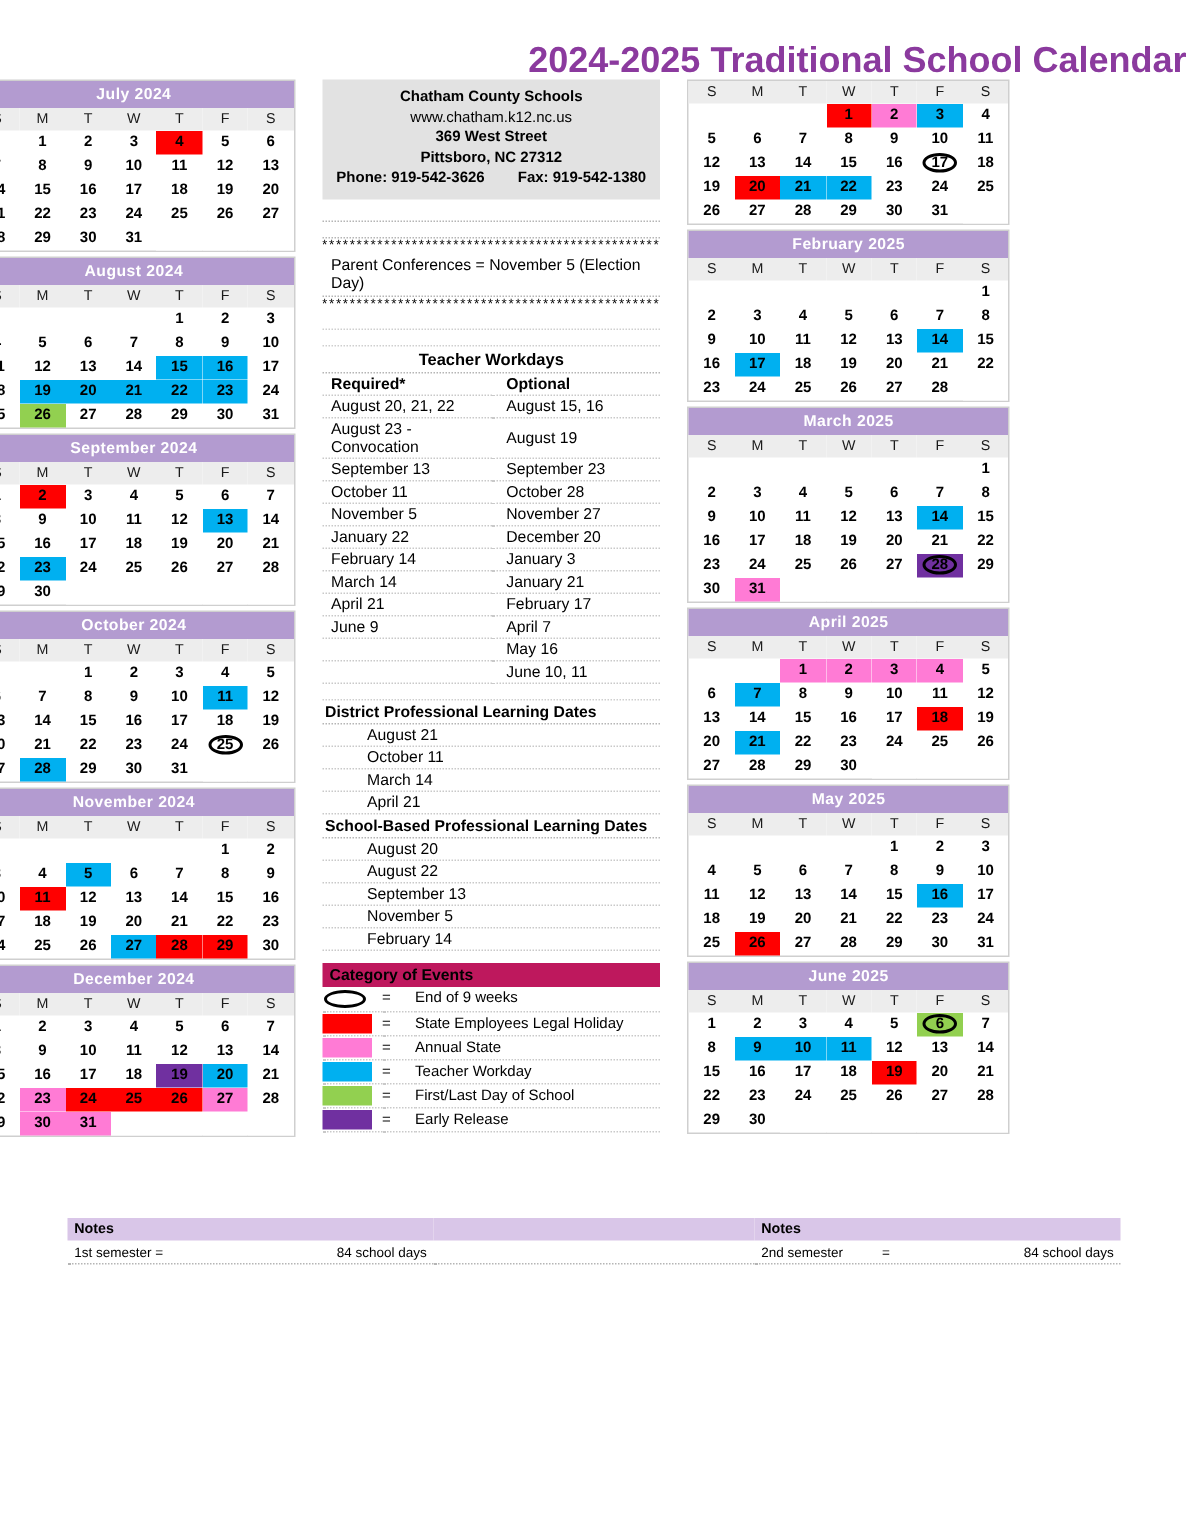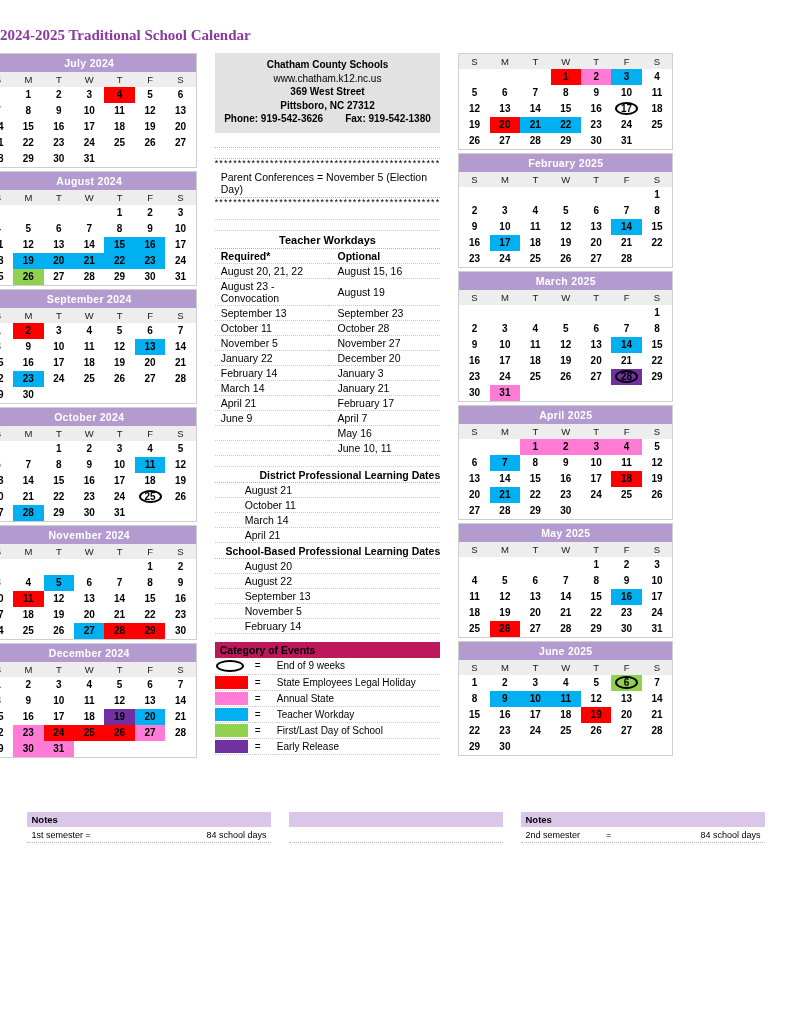--- a/index.html
+++ b/index.html
@@ -9,28 +9,27 @@
     background: #ffffff;
     font-family: "Liberation Sans", sans-serif;
   }
   #page {
     position: relative;
     width: 791px; height: 1024px;
     overflow: hidden;
   }
   
   .title {
-    text-align: left;
-    font-size: 15px;
+    text-align: right;
+    font-size: 24px;
     font-weight: bold;
     color: #8B3A9E;
     letter-spacing: 0px;
     padding-top: 27px;
     padding-bottom: 8px;
-    font-family: Liberation Serif, serif;
   }
   
   .grid {
     position: absolute;
     top: 53px; left: 0;
     width: 655px;
     display: flex;
     justify-content: center;
     gap: 18px;
   }
@@ -153,21 +152,20 @@
     color: #000;
   }
   table.two td.hdr { font-weight: bold; }
   table.two td.c2 { padding-left: 10px; }
 
   .pl-head {
     font-weight: bold;
     font-size: 10.5px;
     padding: 2px 0 1px 2px;
     border-bottom: 1px dotted #b5b5b5;
-    text-align: right;
   }
   .pl-item {
     font-size: 10.5px;
     padding: 1px 0 1px 30px;
     border-bottom: 1px dotted #c9c9c9;
     height: 15px;
   }
 
   
   .legend { margin-top: 8px; }
@@ -193,21 +191,21 @@
     border: 2.2px solid #000; border-radius: 50%;
     margin-left: 1px;
   }
   td.leg-label { padding-left: 30px; }
   td.leg-sub { padding-left: 30px; }
 
   
   .notes-row {
     position: absolute;
     top: 812px; left: 0; width: 791px;
-    display: flex; justify-content: center; gap: 18px;
+    display: flex; justify-content: center; 
   }
   .notes-block { width: 244px; }
   .notes-block.mid { width: 214px; }
   .notes-head {
     background: #D9C6E8;
     font-weight: bold;
     font-size: 9.5px;
     padding: 2px 0 2px 5px;
     height: 15px;
   }

